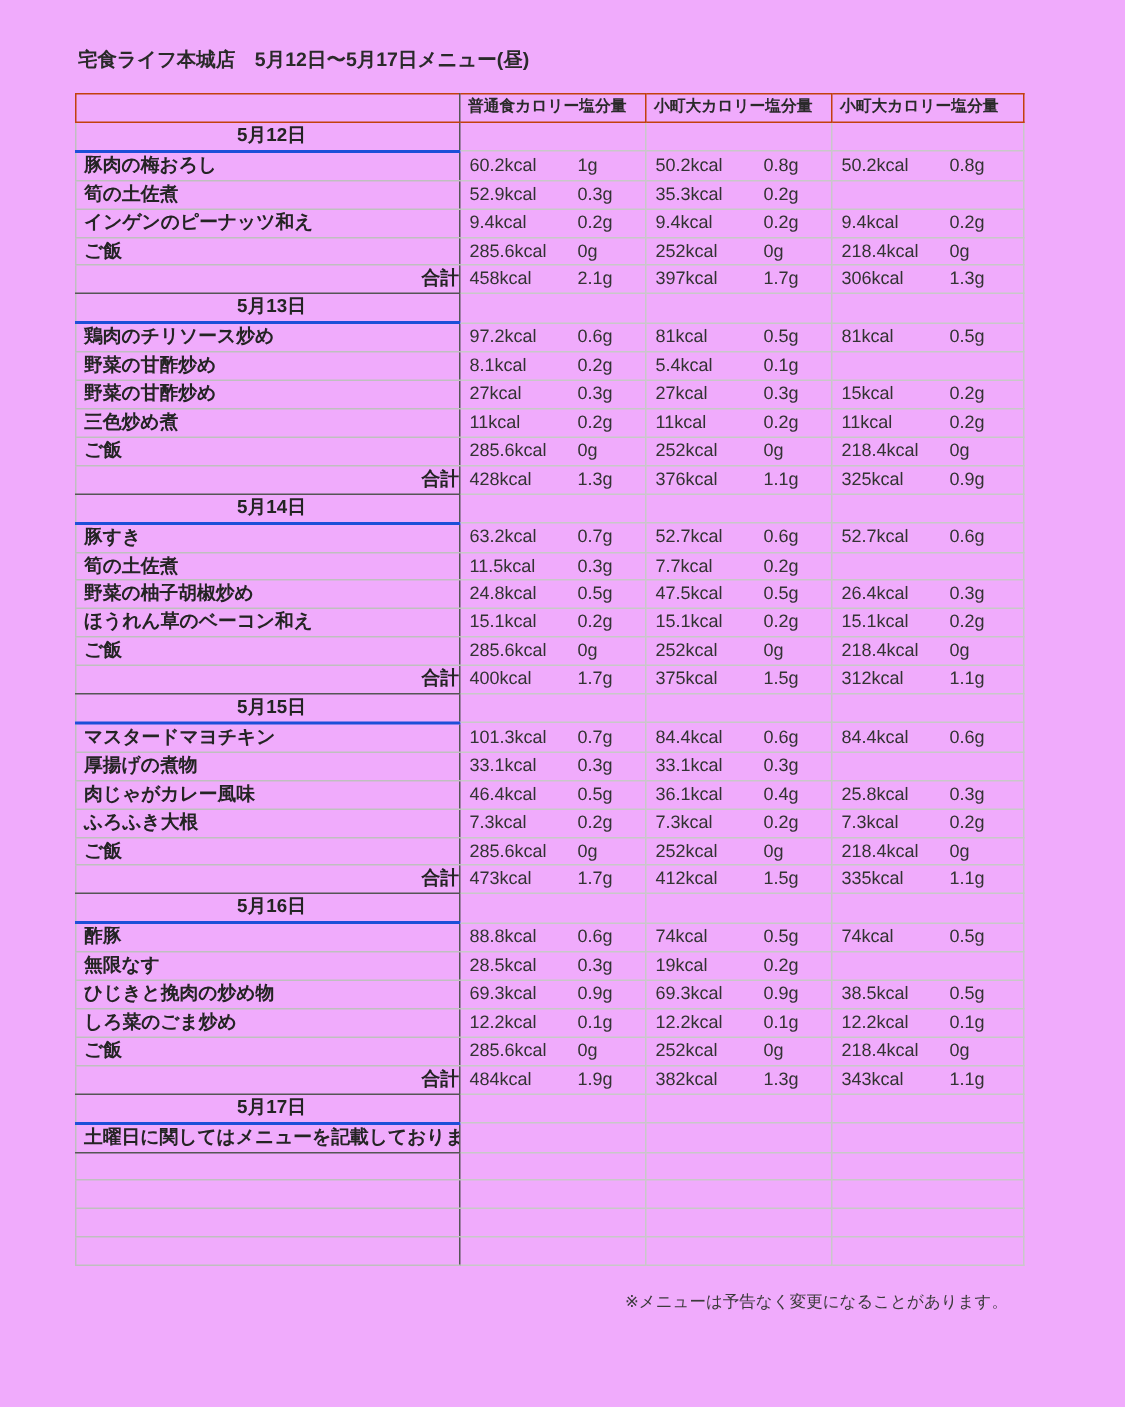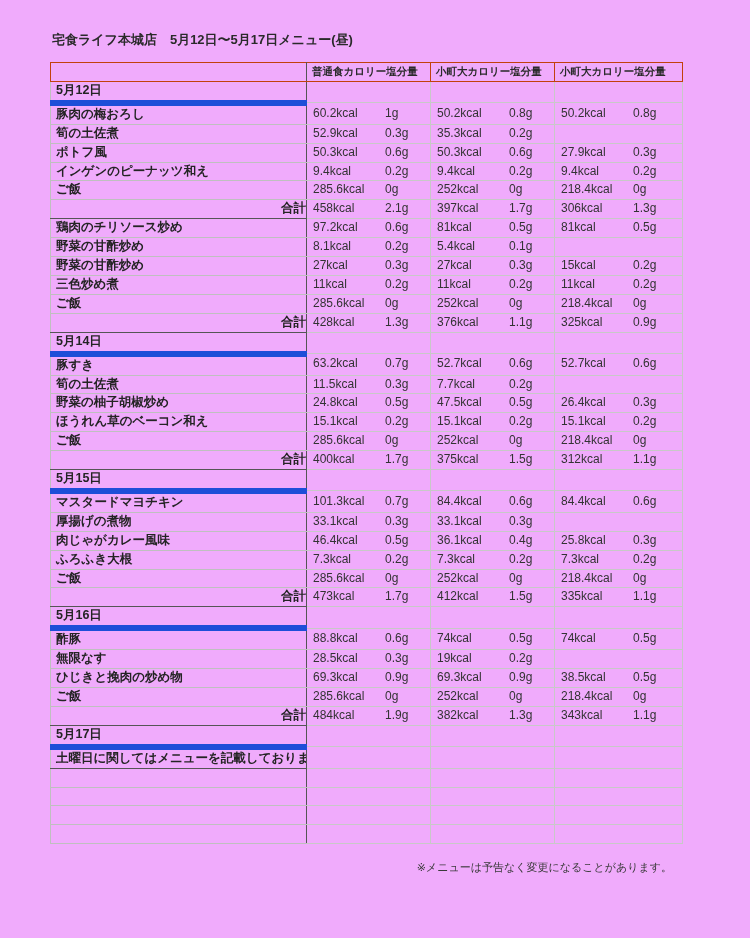--- a/index.html
+++ b/index.html
@@ -56,21 +56,21 @@
     font-weight: bold;
     font-size: 12.5px;
     color: #242424;
   }
   td.data {
     border: 1px solid #c8c8c8;
     padding-left: 6px;
     font-weight: normal;
     color: #333333;
   }
-  td.date-cell { border-bottom: 6px solid #1d4ed8; }
+  td.date-cell { border-bottom: 2px solid #1d4ed8; text-align: center; }
   td.blk-bottom { border-bottom: 1px solid #555555; text-align: right; }
   span.kcal { display: inline-block; width: 72px; }
   span.salt { display: inline-block; }
   .footnote {
     position: absolute;
     left: 40px;
     top: 860px;
     width: 632px;
     text-align: right;
     font-size: 11px;
@@ -111,44 +111,44 @@
           <td class="data value-cell"><span class="kcal">50.2kcal</span><span class="salt">0.8g</span></td>
           <td class="data value-cell"><span class="kcal">50.2kcal</span><span class="salt">0.8g</span></td>
         </tr>
         <tr>
           <td class="c0 name-cell">筍の土佐煮</td>
           <td class="data value-cell"><span class="kcal">52.9kcal</span><span class="salt">0.3g</span></td>
           <td class="data value-cell"><span class="kcal">35.3kcal</span><span class="salt">0.2g</span></td>
           <td class="data value-cell"><span class="kcal"></span><span class="salt"></span></td>
         </tr>
         <tr>
-          <td class="c0 name-cell">ポトフ風</td>
-          <td class="data value-cell"><span class="kcal">50.3kcal</span><span class="salt">0.6g</span></td>
-          <td class="data value-cell"><span class="kcal">50.3kcal</span><span class="salt">0.6g</span></td>
-          <td class="data value-cell"><span class="kcal">27.9kcal</span><span class="salt">0.3g</span></td>
-        </tr>
-        <tr>
           <td class="c0 name-cell">インゲンのピーナッツ和え</td>
           <td class="data value-cell"><span class="kcal">9.4kcal</span><span class="salt">0.2g</span></td>
           <td class="data value-cell"><span class="kcal">9.4kcal</span><span class="salt">0.2g</span></td>
           <td class="data value-cell"><span class="kcal">9.4kcal</span><span class="salt">0.2g</span></td>
         </tr>
         <tr>
           <td class="c0 name-cell">ご飯</td>
           <td class="data value-cell"><span class="kcal">285.6kcal</span><span class="salt">0g</span></td>
           <td class="data value-cell"><span class="kcal">252kcal</span><span class="salt">0g</span></td>
           <td class="data value-cell"><span class="kcal">218.4kcal</span><span class="salt">0g</span></td>
         </tr>
         <tr>
           <td class="c0 name-cell blk-bottom">合計</td>
           <td class="data value-cell"><span class="kcal">458kcal</span><span class="salt">2.1g</span></td>
           <td class="data value-cell"><span class="kcal">397kcal</span><span class="salt">1.7g</span></td>
           <td class="data value-cell"><span class="kcal">306kcal</span><span class="salt">1.3g</span></td>
         </tr>
         <tr>
+          <td class="c0 date-cell">5月13日</td>
+          <td class="data"></td>
+          <td class="data"></td>
+          <td class="data"></td>
+        </tr>
+        <tr>
           <td class="c0 name-cell">鶏肉のチリソース炒め</td>
           <td class="data value-cell"><span class="kcal">97.2kcal</span><span class="salt">0.6g</span></td>
           <td class="data value-cell"><span class="kcal">81kcal</span><span class="salt">0.5g</span></td>
           <td class="data value-cell"><span class="kcal">81kcal</span><span class="salt">0.5g</span></td>
         </tr>
         <tr>
           <td class="c0 name-cell">野菜の甘酢炒め</td>
           <td class="data value-cell"><span class="kcal">8.1kcal</span><span class="salt">0.2g</span></td>
           <td class="data value-cell"><span class="kcal">5.4kcal</span><span class="salt">0.1g</span></td>
           <td class="data value-cell"><span class="kcal"></span><span class="salt"></span></td>
@@ -277,20 +277,26 @@
           <td class="c0 name-cell">無限なす</td>
           <td class="data value-cell"><span class="kcal">28.5kcal</span><span class="salt">0.3g</span></td>
           <td class="data value-cell"><span class="kcal">19kcal</span><span class="salt">0.2g</span></td>
           <td class="data value-cell"><span class="kcal"></span><span class="salt"></span></td>
         </tr>
         <tr>
           <td class="c0 name-cell">ひじきと挽肉の炒め物</td>
           <td class="data value-cell"><span class="kcal">69.3kcal</span><span class="salt">0.9g</span></td>
           <td class="data value-cell"><span class="kcal">69.3kcal</span><span class="salt">0.9g</span></td>
           <td class="data value-cell"><span class="kcal">38.5kcal</span><span class="salt">0.5g</span></td>
+        </tr>
+        <tr>
+          <td class="c0 name-cell">しろ菜のごま炒め</td>
+          <td class="data value-cell"><span class="kcal">12.2kcal</span><span class="salt">0.1g</span></td>
+          <td class="data value-cell"><span class="kcal">12.2kcal</span><span class="salt">0.1g</span></td>
+          <td class="data value-cell"><span class="kcal">12.2kcal</span><span class="salt">0.1g</span></td>
         </tr>
         <tr>
           <td class="c0 name-cell">ご飯</td>
           <td class="data value-cell"><span class="kcal">285.6kcal</span><span class="salt">0g</span></td>
           <td class="data value-cell"><span class="kcal">252kcal</span><span class="salt">0g</span></td>
           <td class="data value-cell"><span class="kcal">218.4kcal</span><span class="salt">0g</span></td>
         </tr>
         <tr>
           <td class="c0 name-cell blk-bottom">合計</td>
           <td class="data value-cell"><span class="kcal">484kcal</span><span class="salt">1.9g</span></td>

